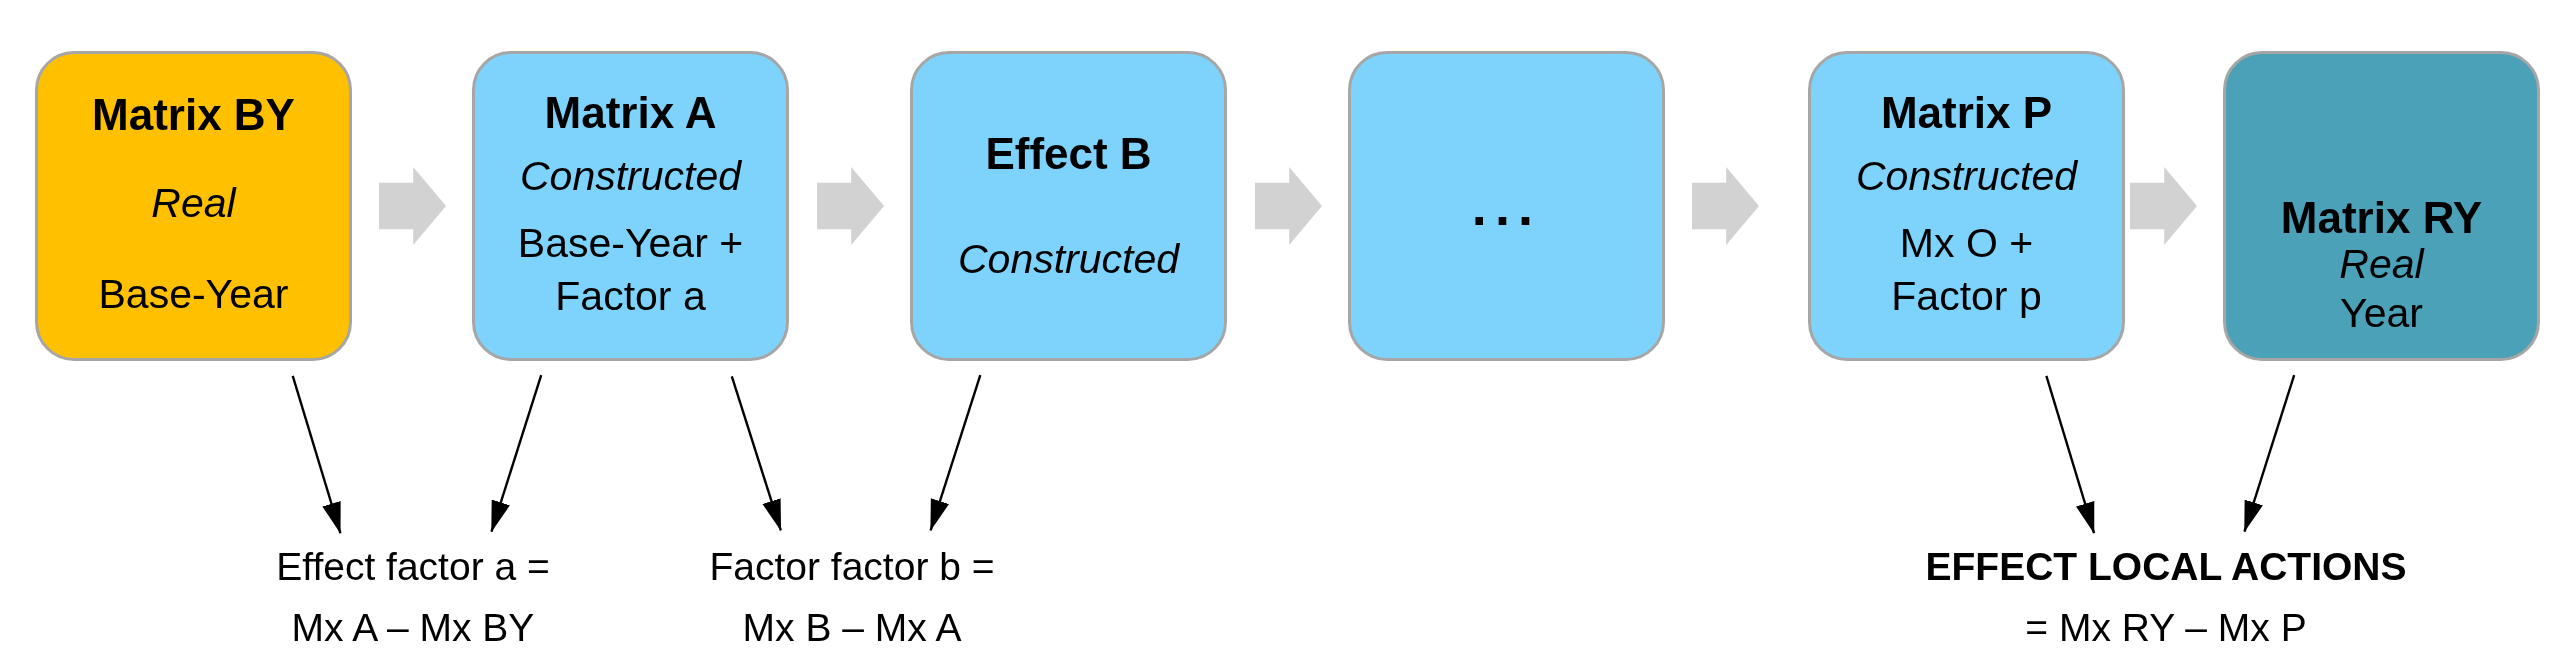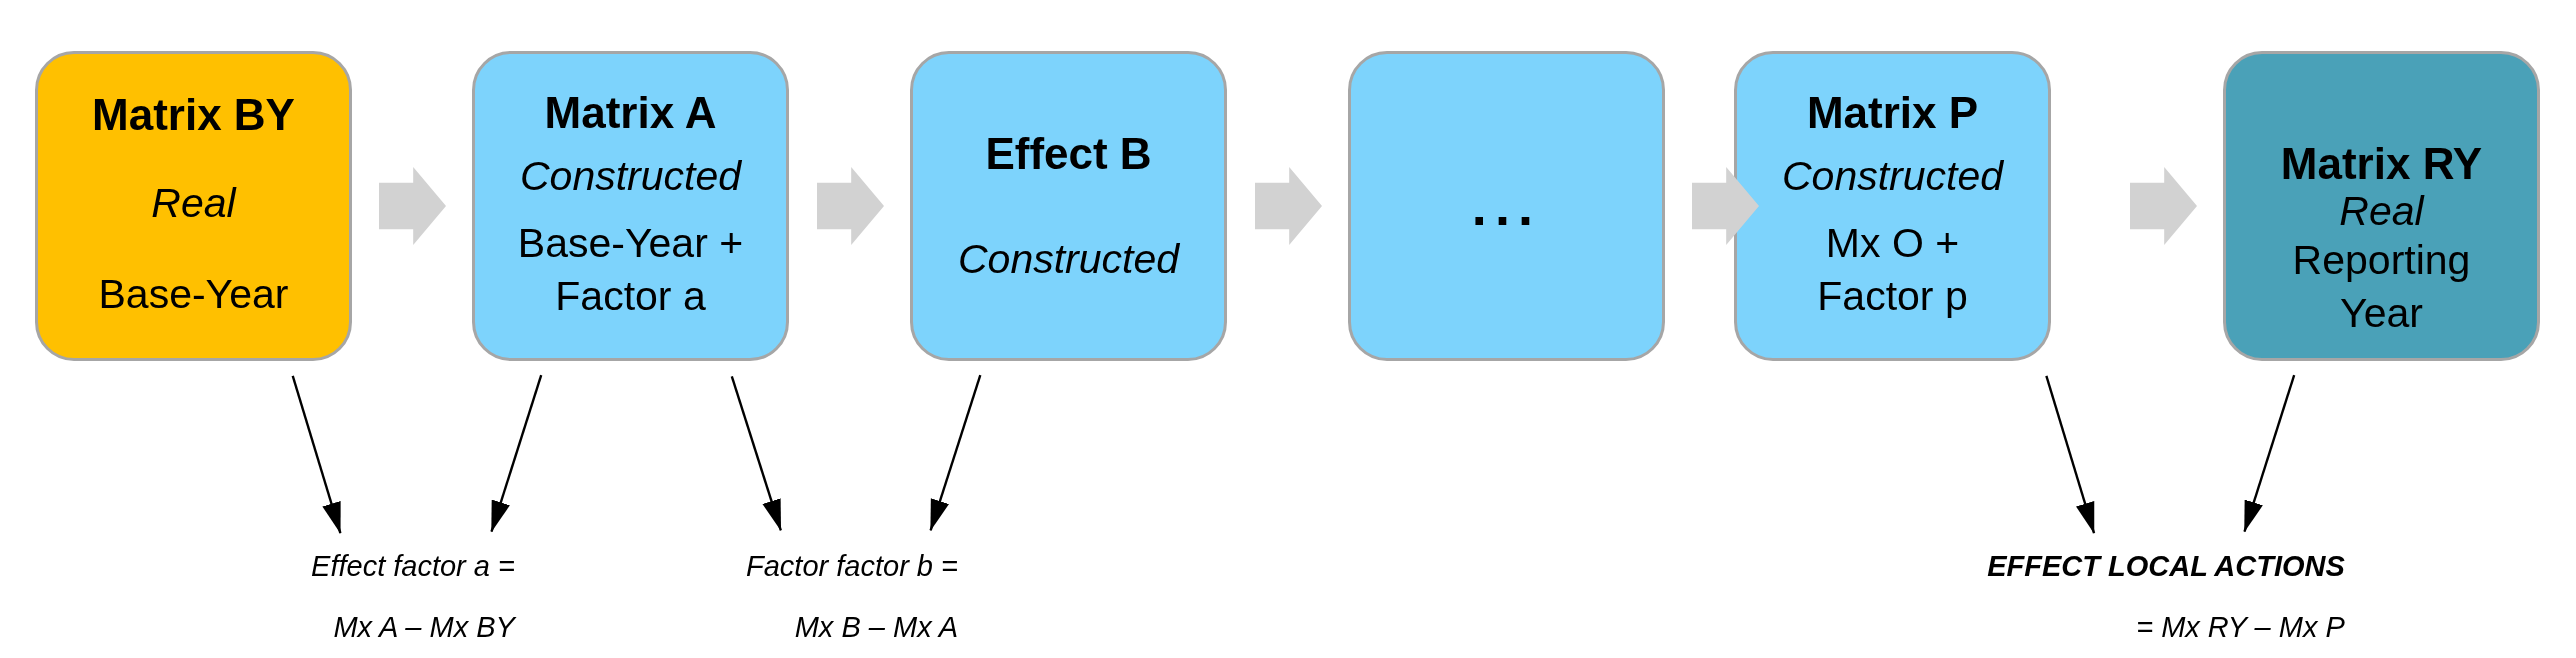--- a/index.html
+++ b/index.html
@@ -8,36 +8,36 @@
     font-family:"Liberation Sans","DejaVu Sans",sans-serif; color:#000; overflow:hidden;
   }
   .mbox {
     position:absolute; top:51px; width:317px; height:310px; box-sizing:border-box;
     border:3.4px solid #A6A6A6; border-radius:39px; background:#7dd3fc;
     display:flex; flex-direction:column; justify-content:space-evenly; align-items:center;
     text-align:center; padding:17.7px 5.4px;
   }
   .mbox.gold { background:#FFC000;gap:23px; }
   .mbox.teal { background:#4AA1B8;justify-content:flex-end; }
-  .b1{left:35px} .b2{left:472px} .b3{left:910px} .b4{left:1348px} .b5{left:1734px} .b6{left:2223px}
+  .b1{left:35px} .b2{left:472px} .b3{left:910px} .b4{left:1348px} .b5{left:1808px} .b6{left:2223px}
   .mtitle { font-size:44px; font-weight:bold; line-height:1.1; }
   .msub   { font-size:41px; font-style:italic; line-height:1.1; }
   .mbody  { font-size:41px; line-height:1.3; }
   .mbody div { min-height:0; }
   .center-only { justify-content:center; }
   .dots { font-size:54px; font-weight:bold; letter-spacing:8.2px; line-height:1; }
 
   .chevron { position:absolute; top:167px; width:67px; height:78px; }
   .c1{left:379px} .c2{left:817px} .c3{left:1255px} .c4{left:1692px} .c5{left:2130px}
 
   .arrows-overlay { position:absolute; left:0; top:0; width:2576px; height:659px; pointer-events:none; }
 
   .effect-label {
     position:absolute; top:536px; transform:translateX(-50%);
-    text-align:right; font-size:29px; line-height:61px; white-space:nowrap;font-style:italic;
+    text-align:center; font-size:39px; line-height:61px; white-space:nowrap;
   }
   .l1{left:413px} .l2{left:852px} .l3{left:2166px}
   .effect-label .bold-line { font-weight:bold; }
 </style>
 </head>
 <body>
 
 <div class="canvas">
 
   <div class="mbox gold b1">
@@ -73,21 +73,20 @@
     <div class="mbody">
       <div>Mx O +</div>
       <div>Factor p</div>
     </div>
   </div>
 
   <div class="mbox teal b6">
     <div class="mtitle">Matrix RY</div>
     <div class="msub">Real</div>
     <div class="mbody">
-      <div>Reporting</div>
       <div>Year</div>
     </div>
   </div>
 
   <svg class="chevron c1" viewBox="0 0 98 114">
     <polygon points="0,23 50,23 50,0 98,57 50,114 50,91 0,91" fill="#D2D2D2"></polygon>
   </svg>
   <svg class="chevron c2" viewBox="0 0 98 114">
     <polygon points="0,23 50,23 50,0 98,57 50,114 50,91 0,91" fill="#D2D2D2"></polygon>
   </svg>

